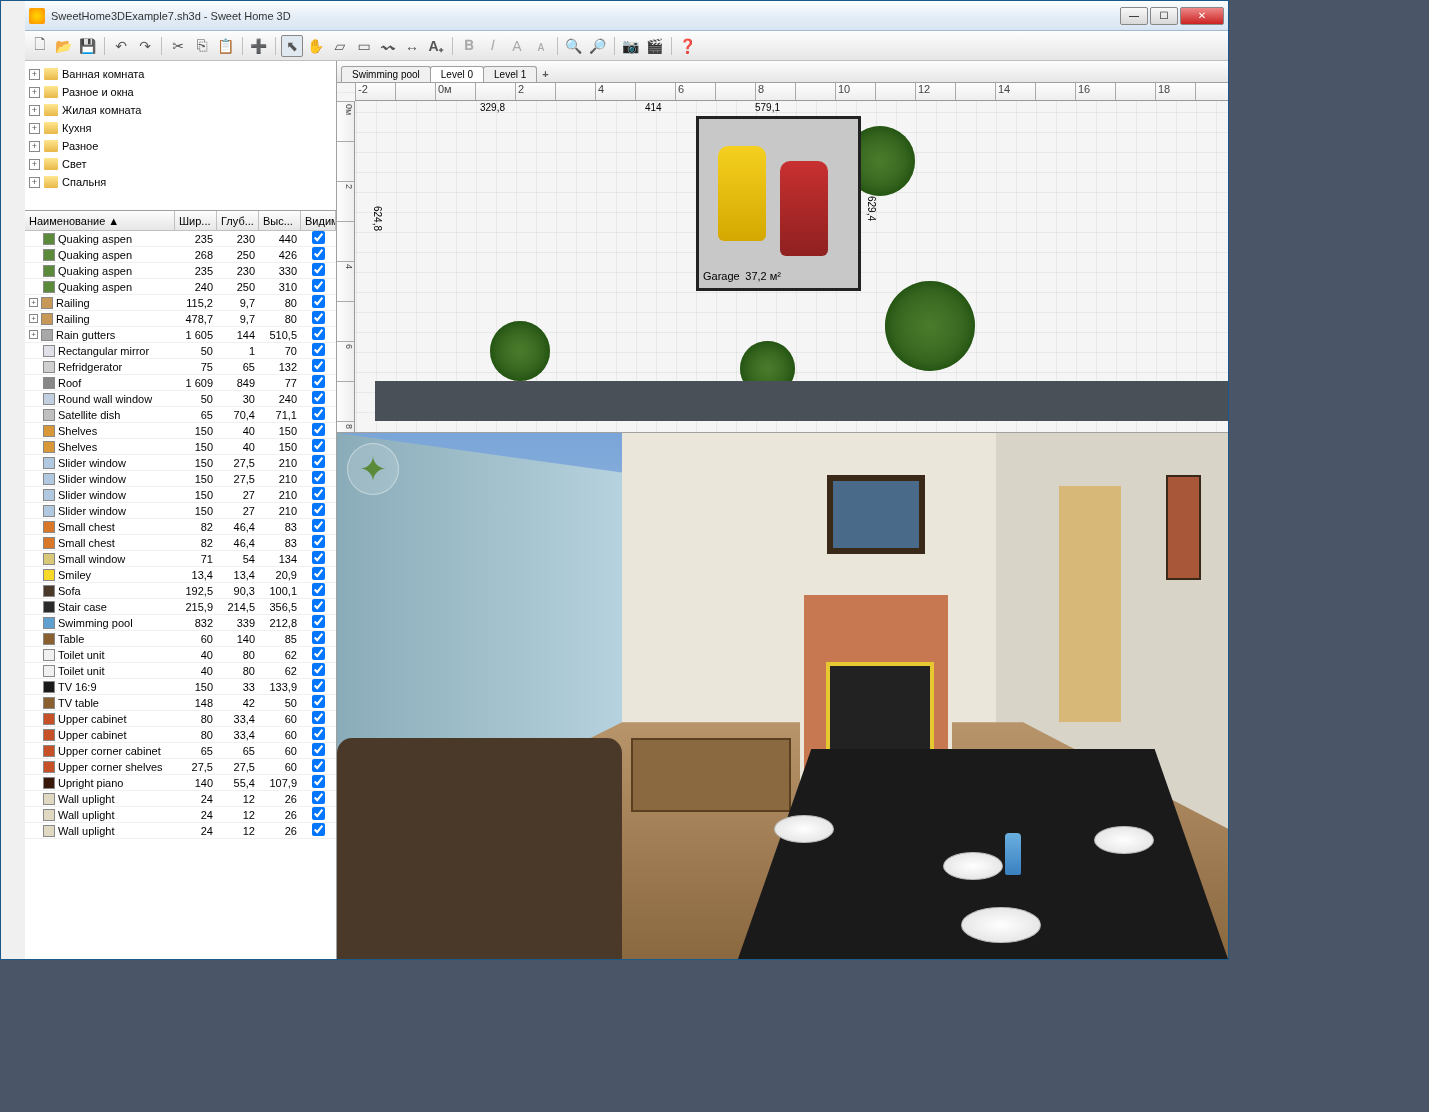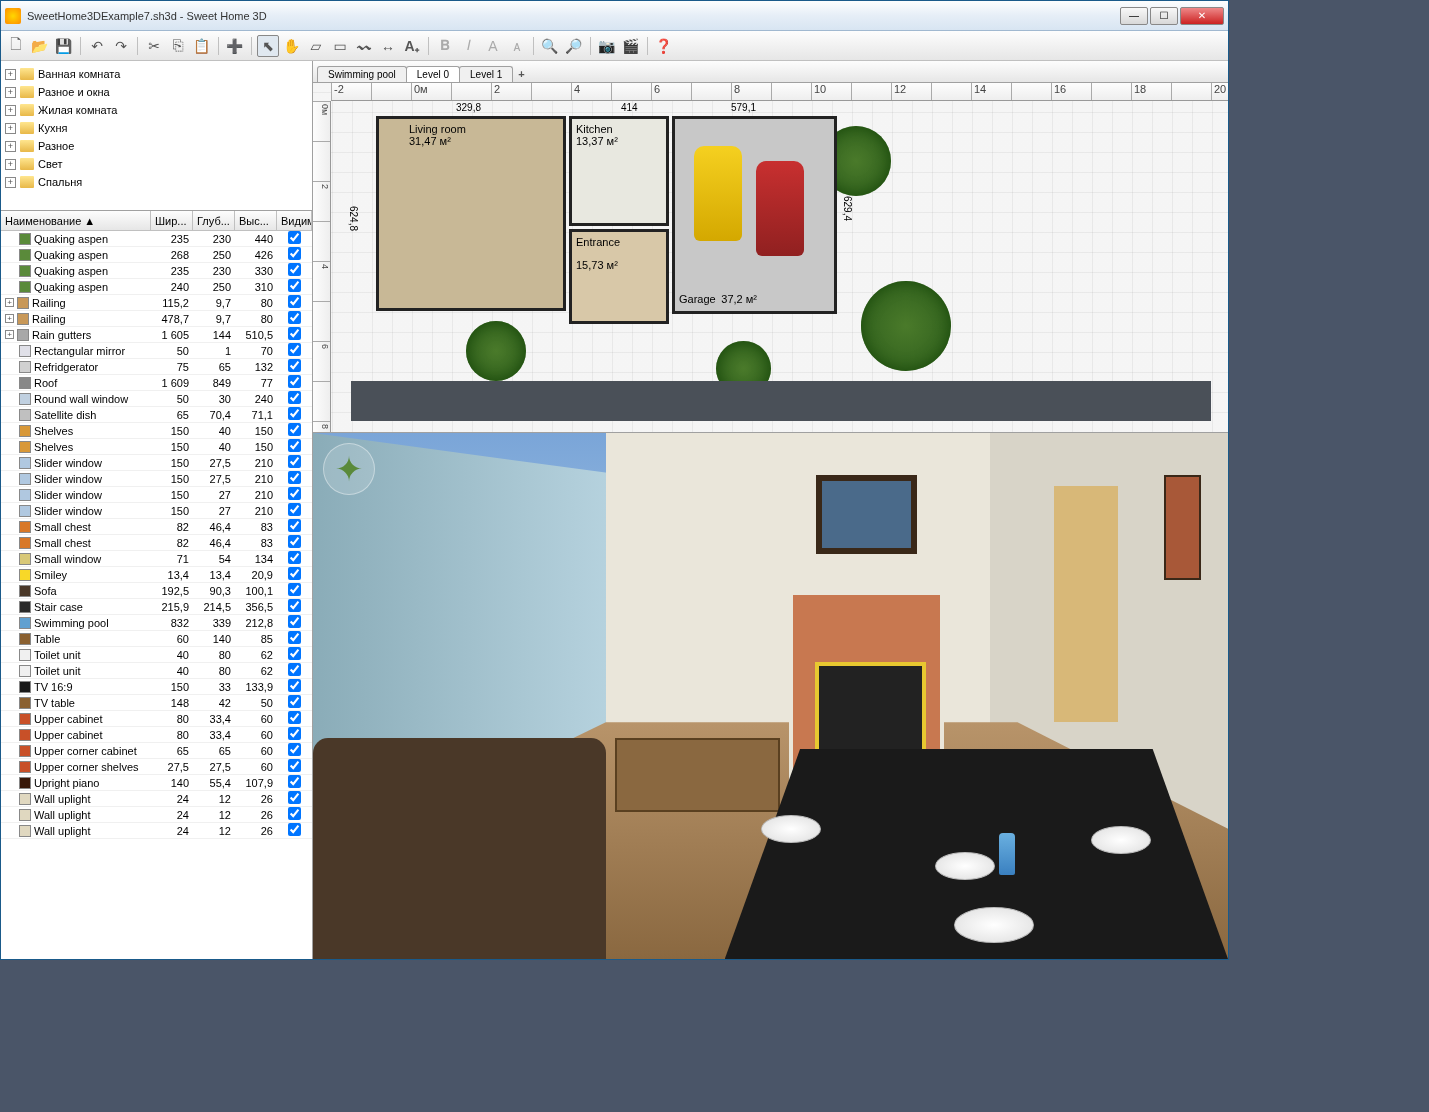--- a/index.html
+++ b/index.html
@@ -1,18 +1,18 @@
 <!DOCTYPE html>
 <html><head>
 <meta charset="utf-8">
 <style>
 * { box-sizing: border-box; margin: 0; padding: 0; font-family: "Segoe UI", Tahoma, sans-serif; font-size: 11px; }
 body { background: #4a5568; overflow: hidden; }
 
-.window { width: 1229px; height: 960px; background: #f0f0f0; border: 1px solid #1a5a8a; display: flex; flex-direction: column; }
+.window { width: 1229px; height: 960px; background: #f0f0f0; border: 1px solid #1a5a8a; display: flex; flex-direction: column; padding-left: 24px; }
 
 .titlebar { height: 30px; background: linear-gradient(to bottom, #fdfefe, #e6eef7, #d8e5f2); display: flex; align-items: center; padding: 0 4px; border-bottom: 1px solid #a0b8d0; }
 .titlebar .icon { width: 16px; height: 16px; margin-right: 6px; background: radial-gradient(circle, #ffd700, #ff8c00); border-radius: 2px; }
 .titlebar .title { flex: 1; color: #333; }
 .titlebar .winbtns { display: flex; gap: 2px; }
 .titlebar .winbtn { width: 28px; height: 18px; border: 1px solid #888; border-radius: 2px; display: flex; align-items: center; justify-content: center; font-size: 10px; }
 .titlebar .winbtn.min, .titlebar .winbtn.max { background: linear-gradient(to bottom, #f8f8f8, #d8d8d8); }
 .titlebar .winbtn.close { background: linear-gradient(to bottom, #e88, #c22); color:#fff; width: 44px;}
 
 .menubar { height: 22px; background: linear-gradient(to bottom, #fdfdfd, #ececec); display: flex; align-items: center; padding: 0 4px; border-bottom: 1px solid #d0d0d0; }
@@ -57,21 +57,21 @@
 .planview .ruler-h { position:absolute; top:0; left:18px; right:0; height:18px; background:linear-gradient(to bottom,#fdfdfd,#eee); display:flex; font-size:9px; color:#444; border-bottom:1px solid #999;}
 .planview .ruler-h span { flex:0 0 40px; border-left:1px solid #aaa; padding-left:2px;}
 .planview .ruler-v { position:absolute; top:18px; left:0; width:18px; bottom:0; background:linear-gradient(to right,#fdfdfd,#eee); border-right:1px solid #999; display:flex; flex-direction:column;}
 .planview .ruler-v span { flex:0 0 40px; border-top:1px solid #aaa; font-size:9px; color:#444; writing-mode:vertical-rl; padding-top:2px;}
 .planview .floorplan { position:absolute; top:18px; left:18px; right:0; bottom:0; }
 .floorplan .house { position:absolute; left:45px; top:15px; width:430px; height:260px; }
 .floorplan .room { position:absolute; border:3px solid #222; font-size:10px; padding:2px; }
 .floorplan .room.living { left:0; top:0; width:190px; height:195px; background:#c8b896; }
 .floorplan .room.kitchen { left:193px; top:0; width:100px; height:110px; background:#e8e8e0; }
 .floorplan .room.entrance { left:193px; top:113px; width:100px; height:95px; background:#d8c8a8; }
-.floorplan .room.garage { left:296px; top:0; width:165px; height:198px; background:#c8c8c8;text-align:right; }
+.floorplan .room.garage { left:296px; top:0; width:165px; height:175px; background:#c8c8c8;text-align:right; }
 .floorplan .car { position:absolute; width:48px; height:95px; border-radius:10px 10px 6px 6px; }
 .floorplan .car.y { background:linear-gradient(#f5d020,#d4a800); left:318px; top:30px;}
 .floorplan .car.r { background:linear-gradient(#c83030,#902020); left:380px; top:45px;}
 .floorplan .tree { position:absolute; width:70px; height:70px; border-radius:50%; background: radial-gradient(circle,#4a7a2a,#2a5a1a); box-shadow: inset 0 0 15px #1a4a0a;}
 .floorplan .roomlabel { position:absolute; font-size:10px; color:#000; background:transparent; white-space:nowrap;}
 
 .view3d { flex: 1; background: linear-gradient(to bottom, #7aa5d8 0%, #9abde0 30%, #cce5f5 50%, #e8dcc8 60%, #a08868 100%); position:relative; overflow:hidden; }
 .view3d .navwidget { position:absolute; top:10px; left:10px; width:52px; height:52px; border-radius:50%; background:rgba(255,255,255,0.15); border:1px solid rgba(255,255,255,0.4); display:flex; align-items:center; justify-content:center;}
 .view3d .navwidget::before { content:'✦'; color:#5a8a3a; font-size:34px;}
 .view3d .wall { position:absolute; background:#e8e4d8;}
@@ -653,29 +653,20 @@
             <span></span>
             <span>8</span>
           </div>
         <div class="floorplan">
           <div class="tree" style="left:490px;top:25px;"></div>
           <div class="tree" style="left:530px;top:180px;width:90px;height:90px;"></div>
           <div class="tree" style="left:135px;top:220px;width:60px;height:60px;"></div>
           <div class="tree" style="left:385px;top:240px;width:55px;height:55px;"></div>
           <div style="position:absolute;left:20px;top:280px;width:860px;height:40px;background:#4a5058;"></div>
           <div class="house">
-            <div class="room living">
-              <div class="roomlabel" style="left:30px;top:4px;"><span>Living room</span><br><span>31,47 м²</span></div>
-            </div>
-            <div class="room kitchen">
-              <div class="roomlabel" style="left:4px;top:4px;"><span>Kitchen</span><br><span>13,37 м²</span></div>
-            </div>
-            <div class="room entrance">
-              <div class="roomlabel" style="left:4px;top:4px;"><span>Entrance</span><br><br><span>15,73 м²</span></div>
-            </div>
             <div class="room garage">
               <div class="roomlabel" style="left:4px;bottom:6px;"><span>Garage</span>&nbsp;&nbsp;<span>37,2 м²</span></div>
             </div>
             <div class="car y"></div>
             <div class="car r"></div>
             <div class="roomlabel" style="left:80px;top:-14px;">329,8</div>
             <div class="roomlabel" style="left:245px;top:-14px;">414</div>
             <div class="roomlabel" style="left:355px;top:-14px;">579,1</div>
             <div class="roomlabel" style="left:-28px;top:90px;writing-mode:vertical-rl;">624,8</div>
             <div class="roomlabel" style="left:466px;top:80px;writing-mode:vertical-rl;">629,4</div>

